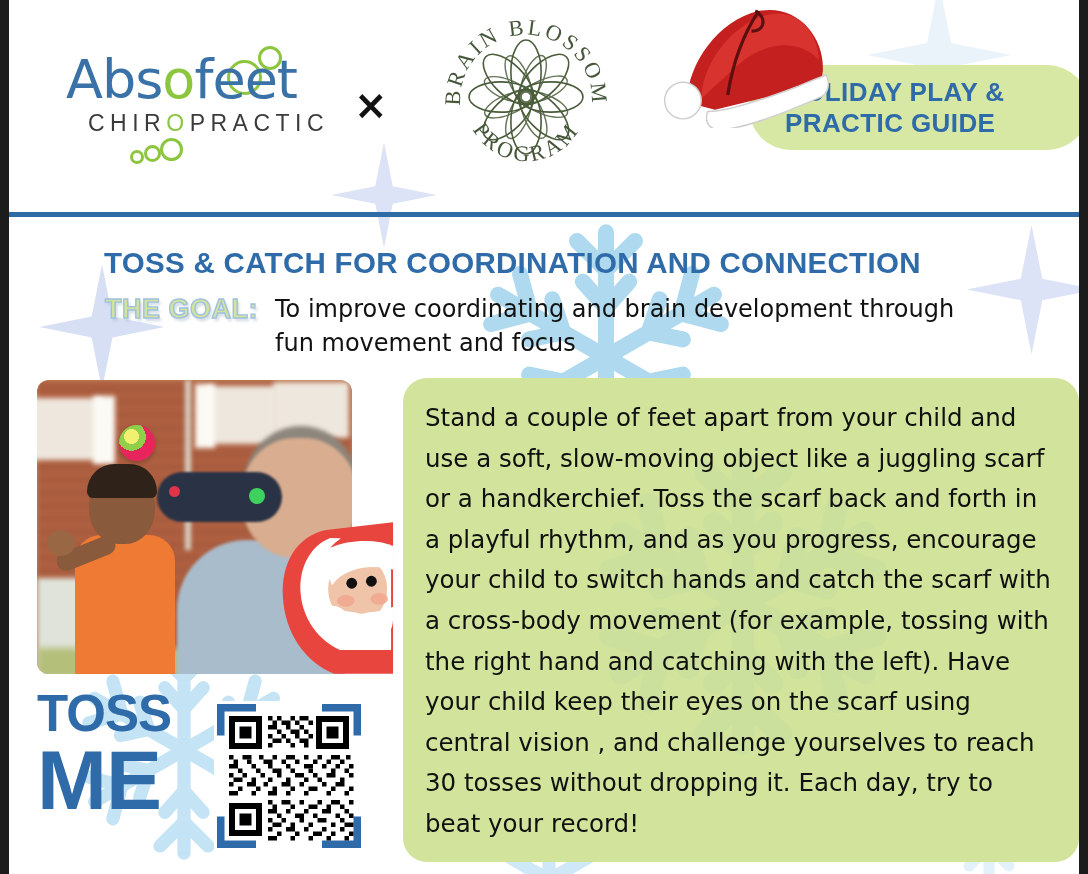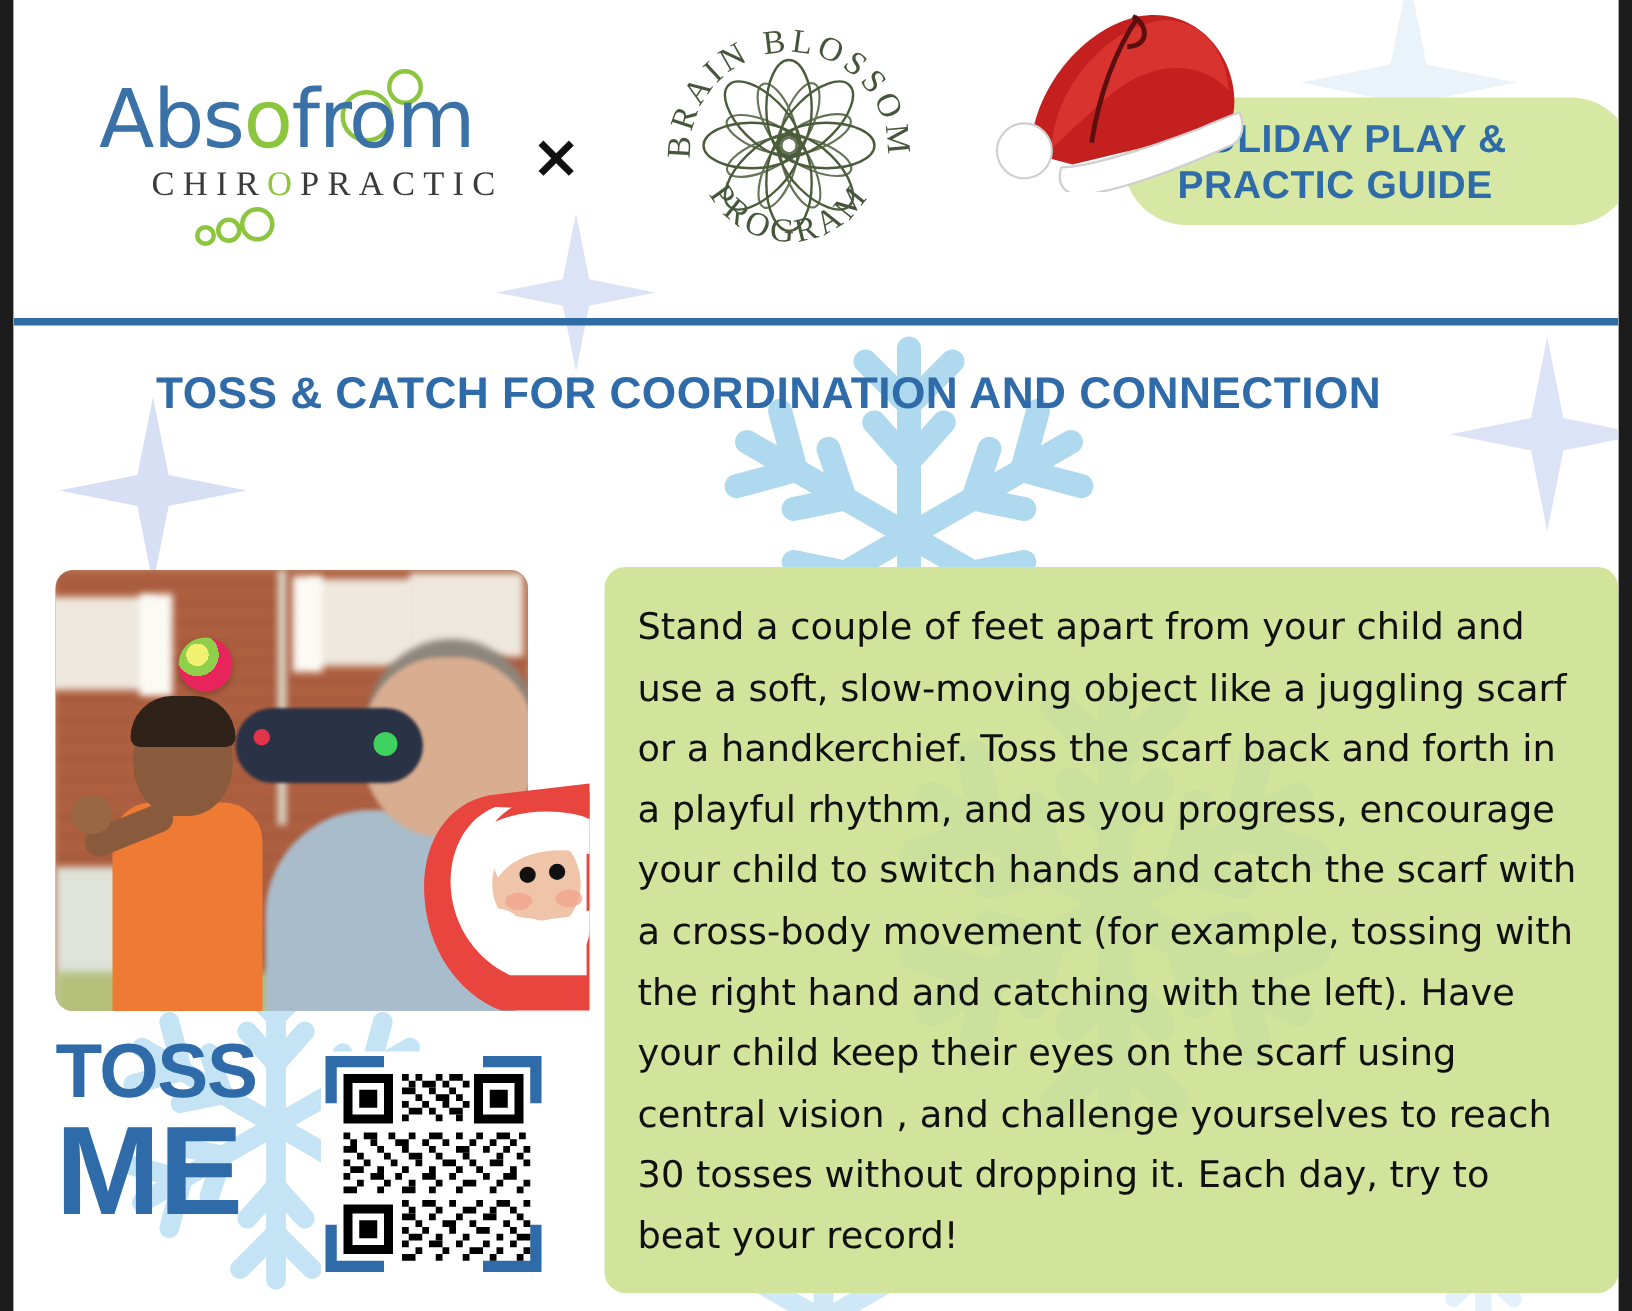--- a/index.html
+++ b/index.html
@@ -25,23 +25,23 @@
   .header{position:absolute;left:0;top:0;width:1070px;height:215px;z-index:3;}
 
   .logo-abs{position:absolute;left:55px;top:38px;width:255px;height:110px;}
   .logo-abs .word{
     font-family:"DejaVu Sans",sans-serif;
     font-size:54px;letter-spacing:-1px;color:#3a72a8;font-weight:400;
     position:absolute;left:2px;top:10px;
   }
   .logo-abs .word .g{color:#8cc63f;}
   .logo-abs .sub{
-    font-family:Liberation Serif, serif;
+    font-family:Liberation Sans, sans-serif;
     font-size:23px;letter-spacing:5.5px;color:#3b3b3b;
-    position:absolute;left:24px;top:72px;margin-left:13px;
+    position:absolute;left:24px;top:72px;
   }
   .logo-abs .sub .g{color:#8cc63f;}
   .bub{position:absolute;border-radius:50%;border:3px solid #8cc63f;}
 
   .xmark{
     position:absolute;left:345px;top:85px;
     font-size:40px;color:#111;font-weight:700;line-height:40px;
     font-family:"DejaVu Sans",sans-serif;
   }
 
@@ -122,21 +122,21 @@
   
   .scanme{position:absolute;left:28px;top:688px;z-index:3;}
   .scan-top{font-family:"Liberation Sans",sans-serif;font-weight:700;font-size:51px;color:#2e6ba8;line-height:52px;letter-spacing:-1px;}
   .scan-bot{font-family:"Liberation Sans",sans-serif;font-weight:700;font-size:84px;color:#2e6ba8;line-height:80px;letter-spacing:-1px;}
 
   .qr{position:absolute;left:205px;top:700px;width:150px;height:152px;z-index:3;}
 
   
   .card{
     position:absolute;left:394px;top:378px;width:676px;height:484px;
-    background:#d2e49b;border-radius:14px;z-index:2;overflow:hidden;
+    background:#d2e49b;border-radius:24px;z-index:2;overflow:hidden;
   }
   .card-flake{position:absolute;left:180px;top:60px;opacity:.45;}
   .card-text{
     position:relative;z-index:2;
     margin:20px 26px 0 22px;
     font-family:"DejaVu Sans",sans-serif;
     font-size:24.5px;line-height:40.6px;color:#101010;
   }
 </style>
 </head>
@@ -220,21 +220,21 @@
         <use href="#arm4" transform="rotate(300 50 50)"></use>
       </g>
     </svg>
   </div>
 
   <div class="header">
 
     <div class="logo-abs">
       <div class="bub" style="left:194px;top:8px;width:18px;height:18px;"></div>
       <div class="bub" style="left:163px;top:22px;width:29px;height:29px;"></div>
-      <div class="word"><span>Abs</span><span class="g">o</span><span>from</span></div>
+      <div class="word"><span>Abs</span><span class="g">o</span><span>feet</span></div>
       <div class="sub"><span>CHIR</span><span class="g">O</span><span>PRACTIC</span></div>
       <div class="bub" style="left:96px;top:100px;width:17px;height:17px;"></div>
       <div class="bub" style="left:80px;top:107px;width:11px;height:11px;"></div>
       <div class="bub" style="left:66px;top:112px;width:8px;height:8px;"></div>
     </div>
 
     <div class="xmark">×</div>
 
     <div class="logo-bb">
       <svg width="178" height="178" viewBox="0 0 200 200">
@@ -288,20 +288,24 @@
         <div>HOLIDAY PLAY &amp;</div>
         <div>PRACTIC GUIDE</div>
       </div>
     </div>
   </div>
 
   <div class="divider"></div>
 
   <div class="title">TOSS &amp; CATCH FOR COORDINATION AND CONNECTION</div>
 
+  <div class="goalrow">
+    <div class="goal-label">THE GOAL:</div>
+    <div class="goal-text">To improve coordinating and brain development through fun movement and focus</div>
+  </div>
 
   <div class="photo-wrap">
     <div class="photo">
       <div class="ph-brick"></div>
       <div class="ph-win" style="left:-8px;top:18px;width:74px;height:62px;"></div>
       <div class="ph-shut" style="left:56px;top:16px;width:22px;height:68px;"></div>
       <div class="ph-win" style="left:168px;top:6px;width:72px;height:58px;"></div>
       <div class="ph-shut" style="left:158px;top:4px;width:20px;height:64px;"></div>
       <div class="ph-win" style="left:236px;top:2px;width:76px;height:56px;"></div>
       <div class="ph-pole"></div>

